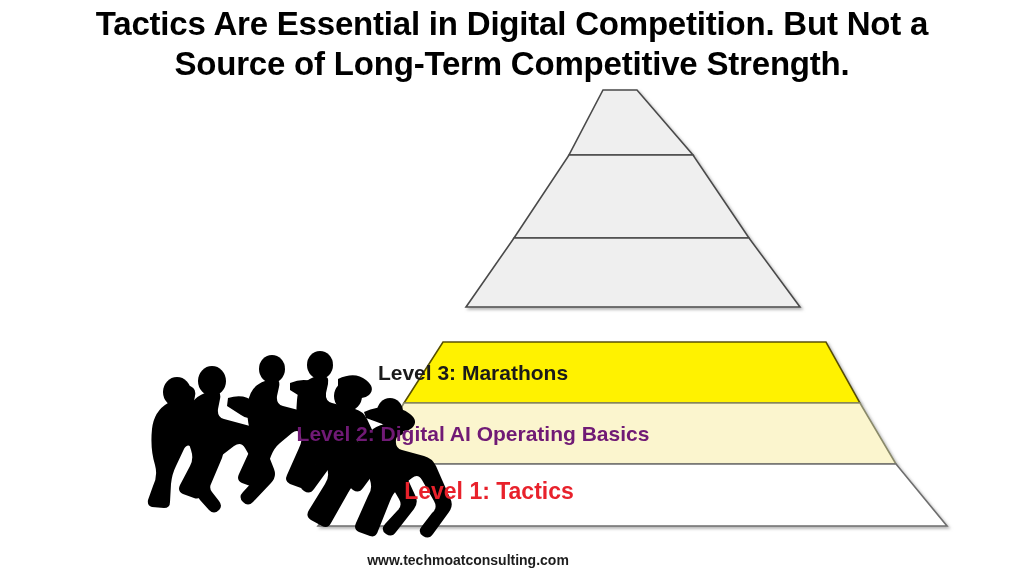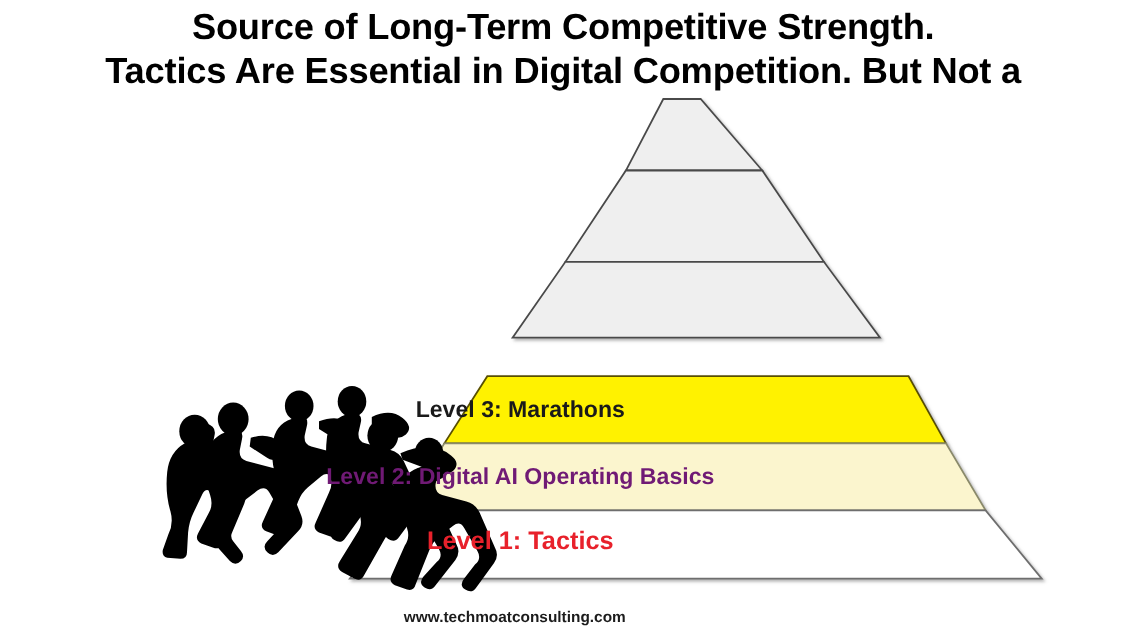--- a/index.html
+++ b/index.html
@@ -59,42 +59,43 @@
   }
   #label-level2 {
     top: 422px;
     font-size: 21px;
     color: #701a75;
   }
   #label-level1 {
     top: 478px;
     font-size: 23px;
     color: #E8212B;
+    margin-left: 16px;
   }
 
   
   #footer {
     position: absolute;
     left: 0;
     top: 552px;
     width: 936px;
     text-align: center;
     font-size: 14px;
     font-weight: bold;
     color: #1c1c1c;
   }
 </style>
 </head>
 <body>
 
 <div id="slide">
 
   <div id="title-block">
+    <span class="tline">Tactics Are Essential in Digital Competition. But Not a</span>
     <span class="tline">Source of Long-Term Competitive Strength.</span>
-    <span class="tline">Tactics Are Essential in Digital Competition. But Not a</span>
   </div>
 
   <svg id="pyramid-stage" viewBox="0 0 1024 576">
     <defs>
       <filter id="softshadow" x="-20%" y="-20%" width="160%" height="160%">
         <feDropShadow dx="2" dy="2" stdDeviation="1.4" flood-color="#9a9a9a" flood-opacity="0.75"></feDropShadow>
       </filter>
     </defs>
 
     <g filter="url(#softshadow)">

